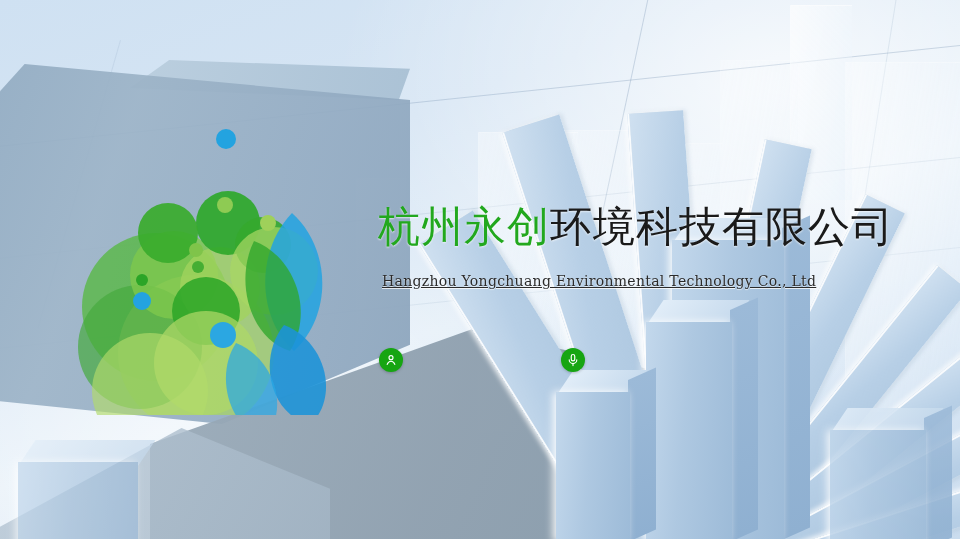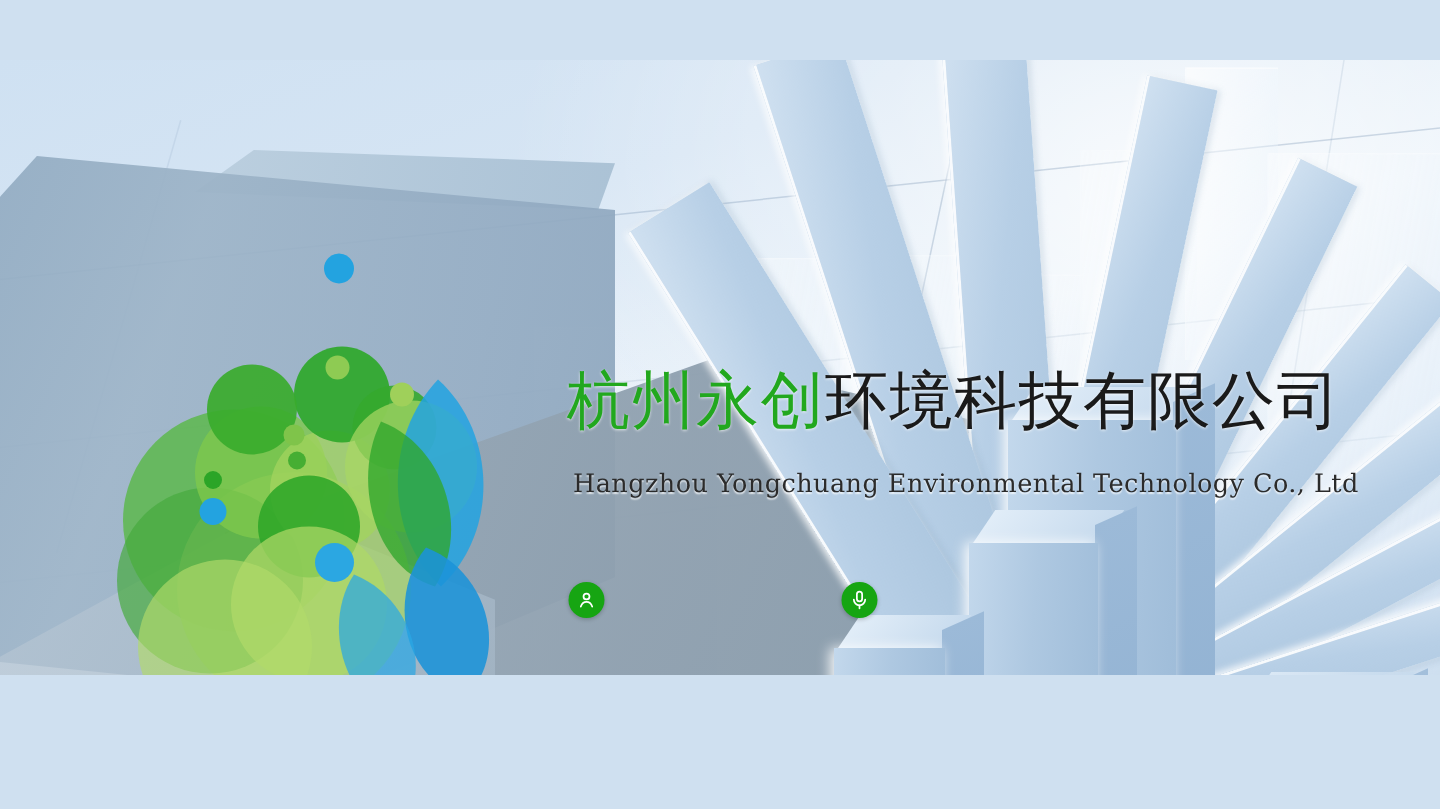--- a/index.html
+++ b/index.html
@@ -5,24 +5,23 @@
 <style>
   * { margin:0; padding:0; box-sizing:border-box; }
   html,body {
     width:960px; height:539px; overflow:hidden;
     font-family:"Liberation Sans", sans-serif;
     background:#cfe0f0;
   }
 
   #slide {
     position:relative;
-    width:960px; height:410px;
+    width:960px; height:539px;
     overflow:hidden;
     background:linear-gradient(160deg,#cfe1f2 0%,#d6e5f4 30%,#e8f1f9 55%,#dce9f6 75%,#cadcee 100%);
-    margin-top:40px;
   }
 
   
   .bg-layer { position:absolute; inset:0; overflow:hidden; }
 
   
   .guide {
     position:absolute; background:rgba(120,150,180,.33);
     transform-origin:0 0;
   }
@@ -128,23 +127,24 @@
     font-size:42px; line-height:1.15; font-weight:400;
     letter-spacing:1px; white-space:nowrap;
     text-shadow:0 1px 2px rgba(255,255,255,.7);
   }
   #company-title .cn-green{ color:#22a81e; }
   #company-title .cn-black{ color:#1a1a1a; }
 
   #company-subtitle{
     margin-top:22px; margin-left:4px;
     font-family:"DejaVu Serif", "Liberation Serif", serif;
-    font-size:17px; letter-spacing:.3px;
+    font-size:14px; letter-spacing:.3px;
     color:#2b2b2b; white-space:nowrap;
     text-shadow:0 1px 1px rgba(255,255,255,.75);
+    text-decoration:underline;
   }
 
   
   .round-icon{
     position:absolute;
     width:24px; height:24px; border-radius:50%;
     background:#16a512;
     display:flex; align-items:center; justify-content:center;
     box-shadow:0 1px 3px rgba(0,0,0,.22);
     cursor:pointer;

